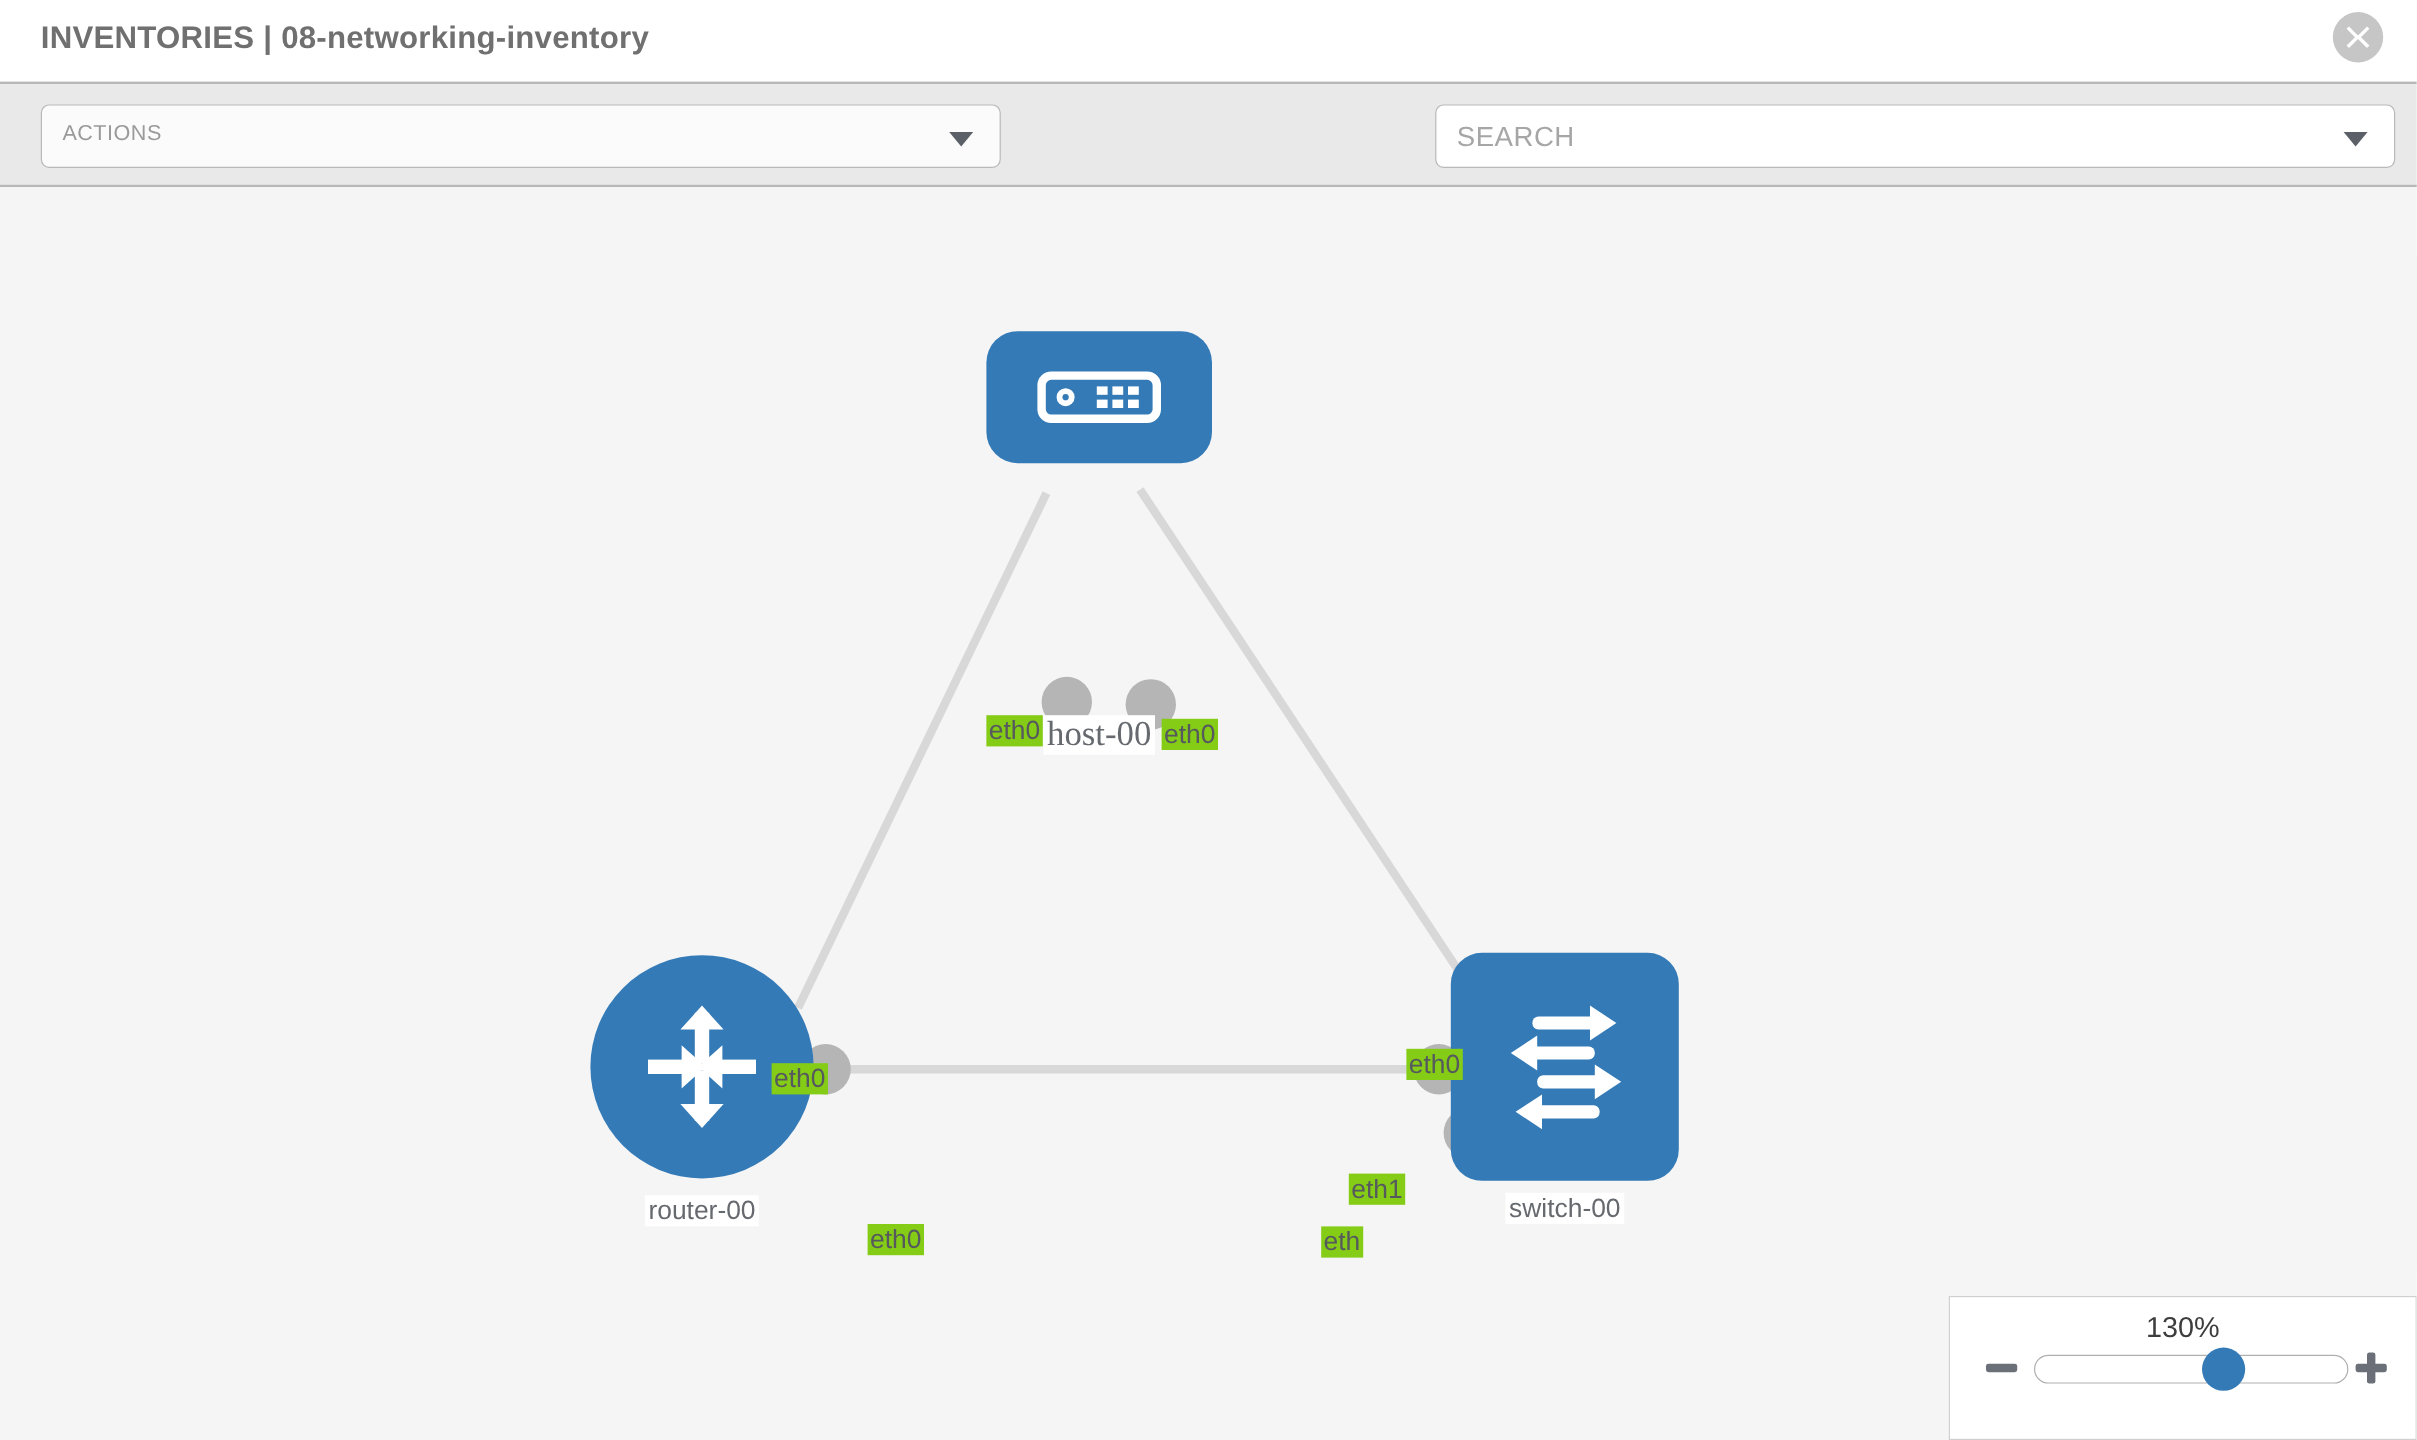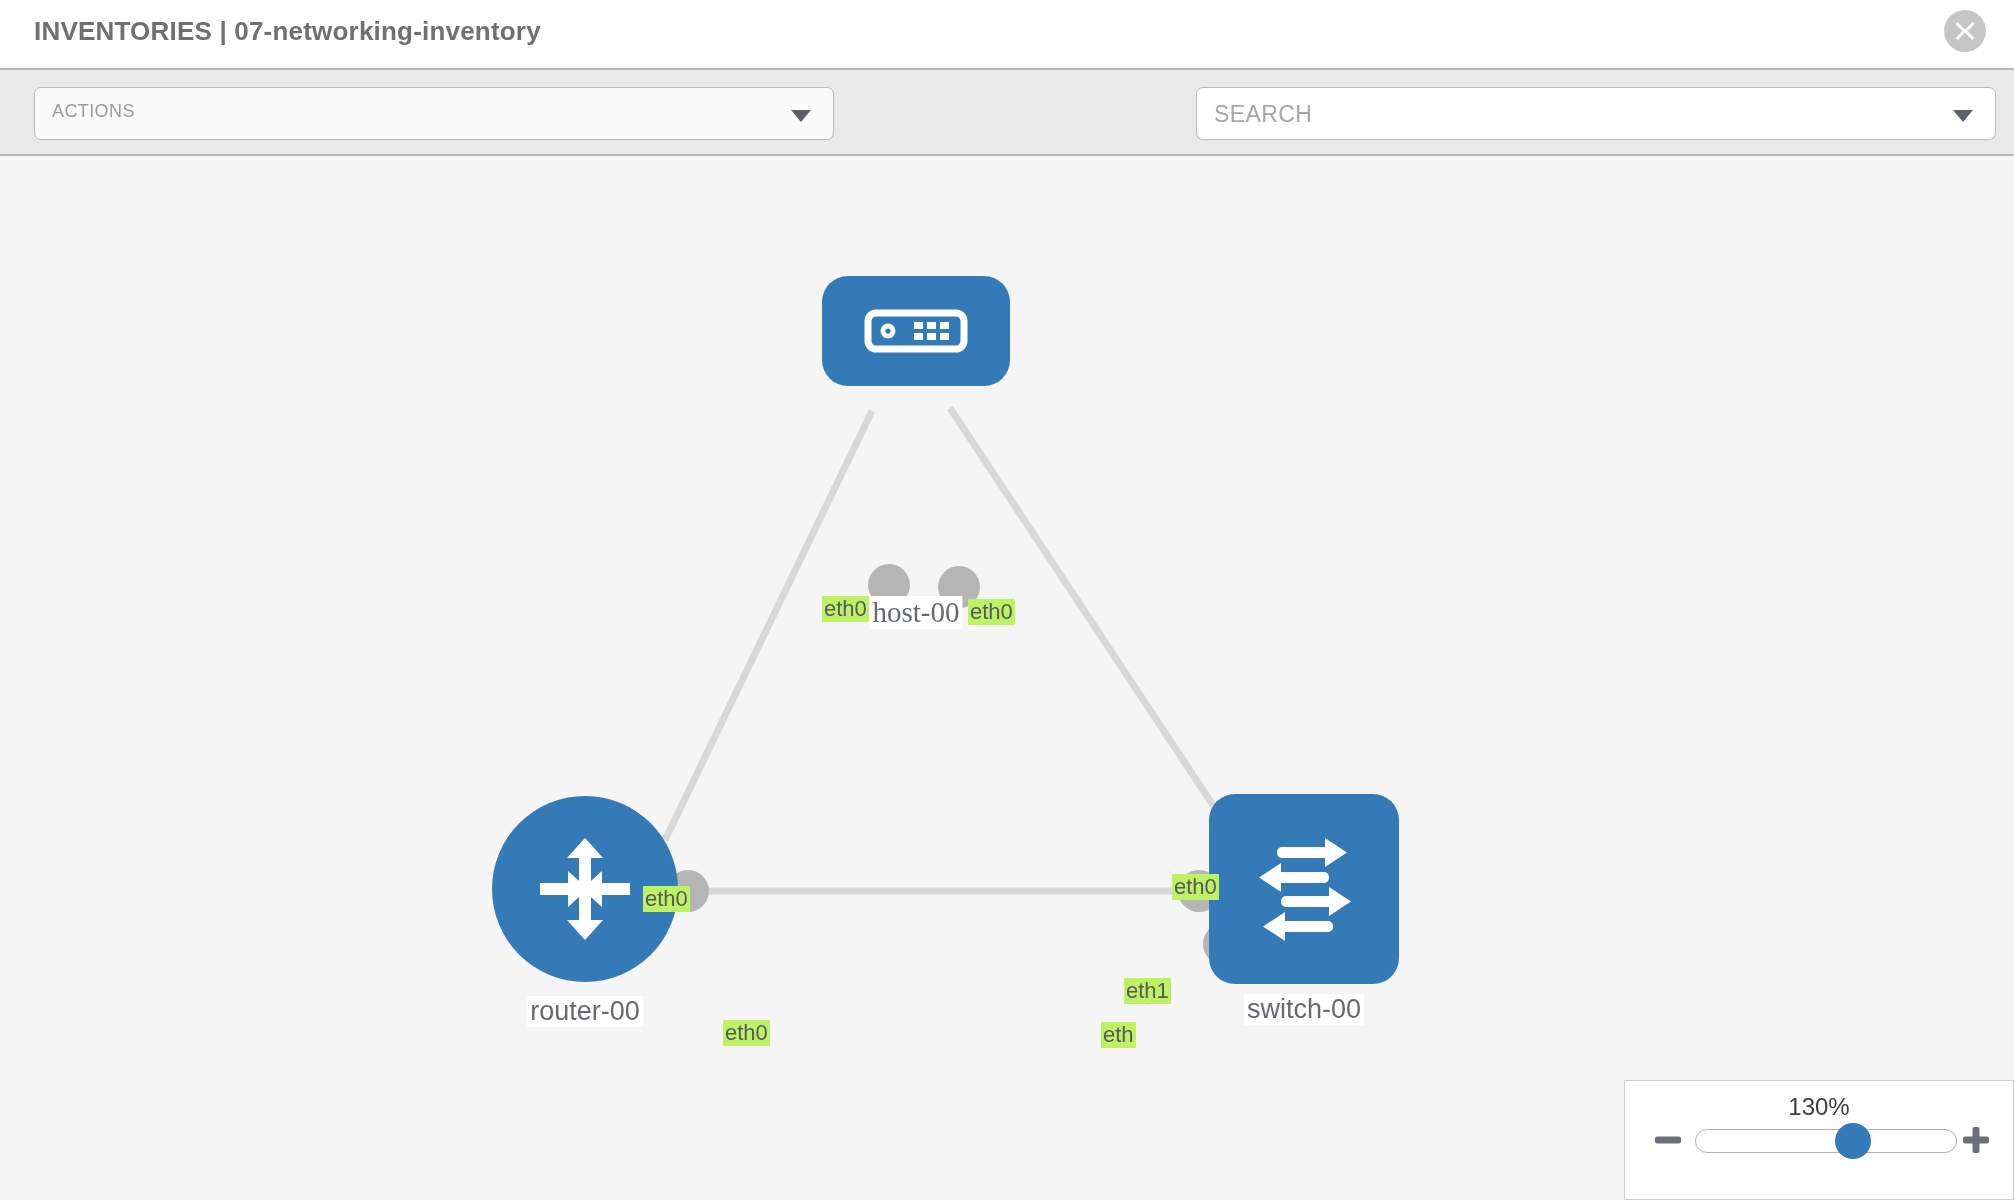--- a/index.html
+++ b/index.html
@@ -148,21 +148,21 @@
     background: #337ab7;
     display: flex;
     align-items: center;
     justify-content: center;
   }
   .node-shape.rounded { border-radius: 26px; }
   .node-shape.circle  { border-radius: 50%; }
 
   .node-label {
     position: absolute;
-    font-size: 27px;
+    font-size: 22px;
     color: #666a6f;
     background: #ffffff;
     white-space: nowrap;
     padding: 0 3px;
     left: 50%;
     transform: translateX(-50%);
   }
 
   
   .port {
@@ -171,21 +171,21 @@
     height: 42px;
     border-radius: 50%;
     background: #b5b5b5;
   }
 
   
   .if-label {
     position: absolute;
     font-size: 22px;
     color: #56595e;
-    background: #bef264;
+    background: #84cc16;
     padding: 0 2px;
     white-space: nowrap;
   }
 
   
   .zoom-panel {
     position: absolute;
     right: 0;
     bottom: 0;
     width: 390px;
@@ -230,21 +230,21 @@
     background: #337ab7;
     cursor: grab;
   }
 </style>
 </head>
 <body>
 
 <div id="app">
 
   <div class="header">
-    <div class="header-title">INVENTORIES | 07-networking-inventory</div>
+    <div class="header-title">INVENTORIES | 08-networking-inventory</div>
     <div class="close-btn">
       <svg width="42" height="42" viewBox="0 0 42 42" aria-hidden="true">
         <path d="M13.5 12 L21 19.5 L28.5 12 L30.5 14 L23.5 21 L30.5 28 L28.5 30 L21 22.5 L13.5 30 L11.5 28 L18.5 21 L11.5 14 Z" fill="#ffffff"></path>
       </svg>
     </div>
   </div>
 
   <div class="toolbar">
 
     <div class="actions-select">

